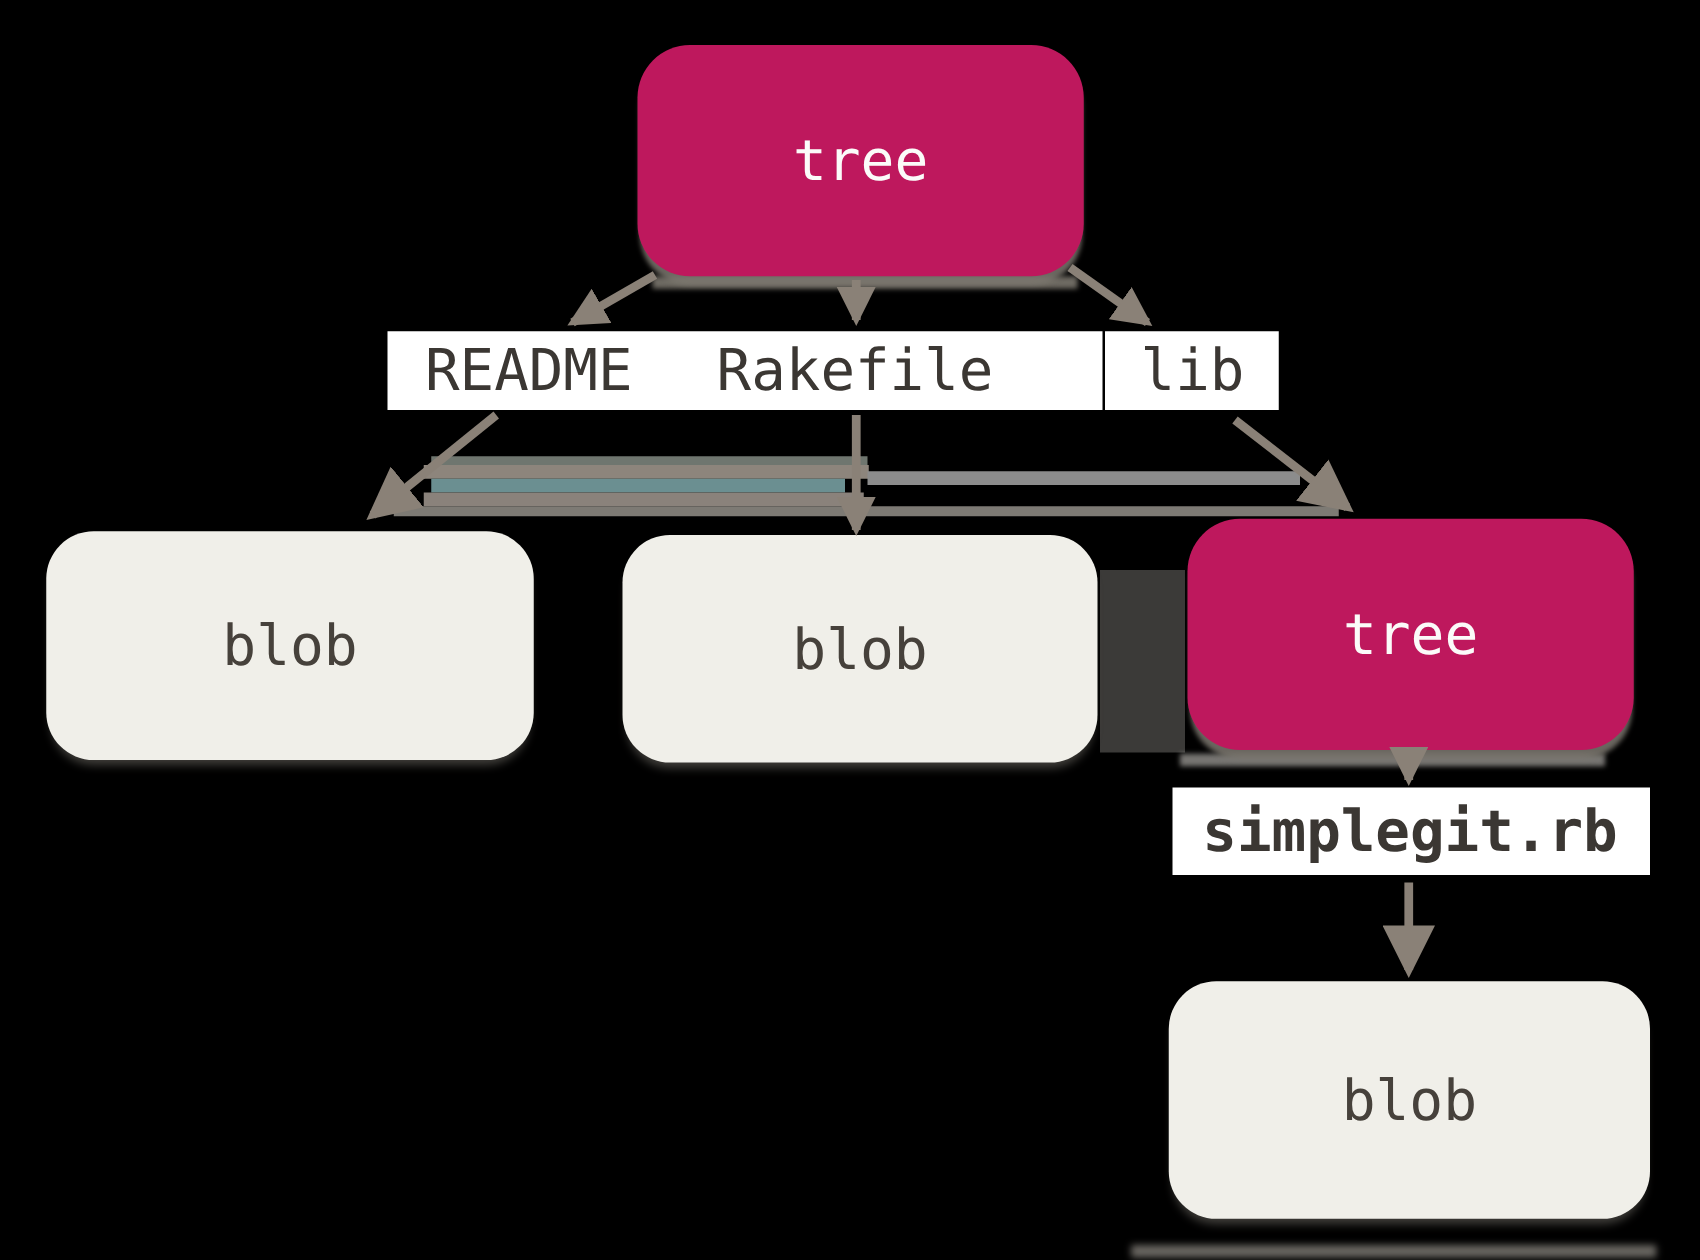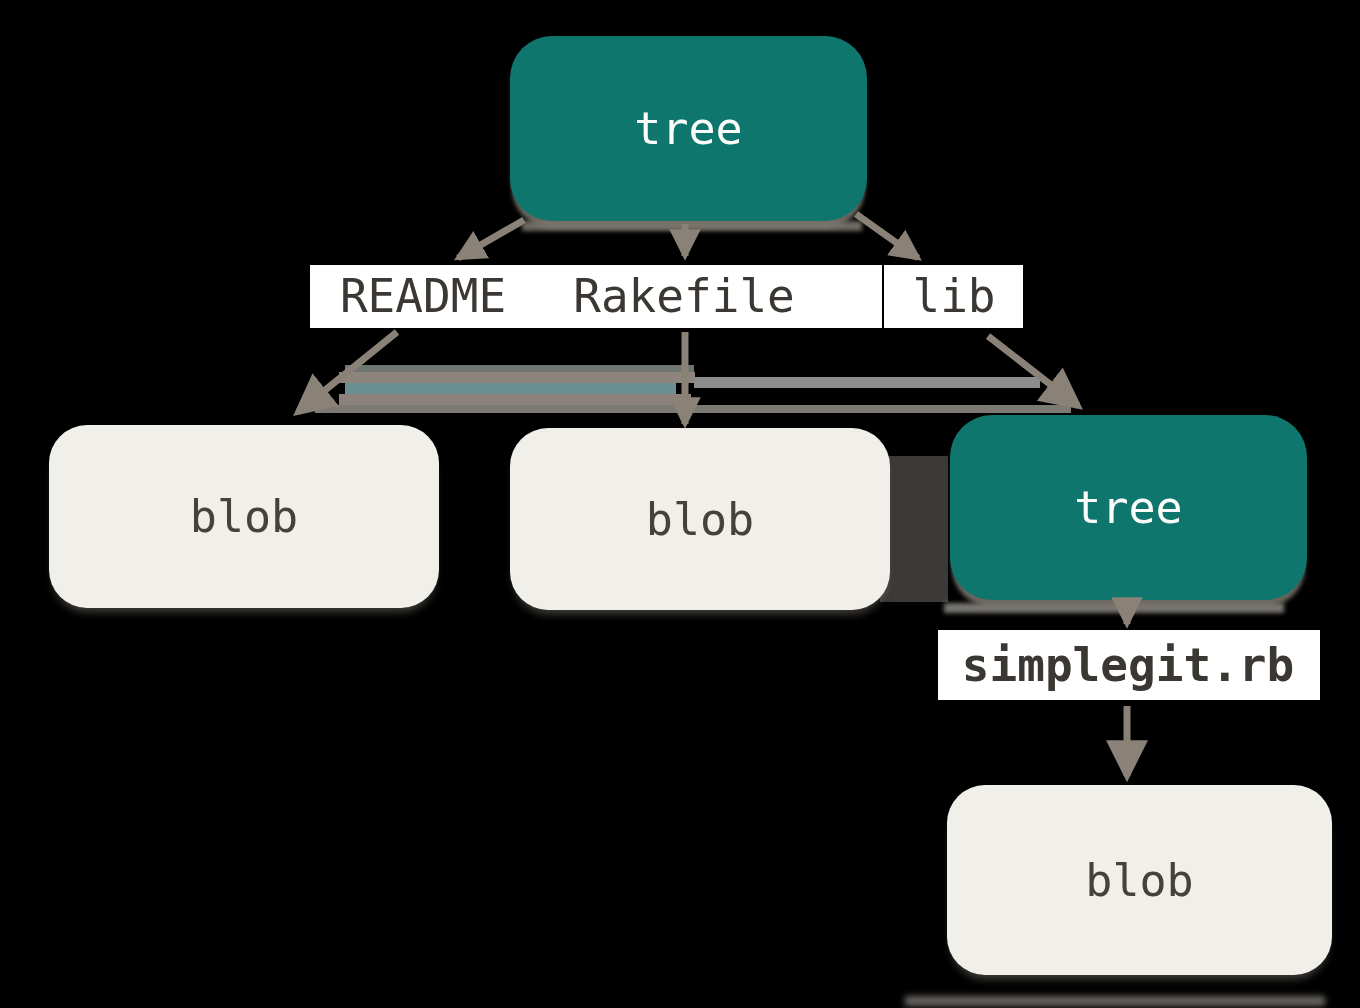--- a/index.html
+++ b/index.html
@@ -17,33 +17,32 @@
     overflow: hidden;
   }
   .node {
     position: absolute;
     display: flex;
     align-items: center;
     justify-content: center;
     z-index: 3;
   }
   .node.tree {
-    background: #0f766e;
+    background: #be185d;
     border-radius: 42px;
     color: #fbfbf9;
     font-size: 45px;
     box-shadow: 0 9px 4px -2px rgba(125,120,112,0.85);
   }
   .node.blob {
     background: #f0efe9;
     border-radius: 38px;
     color: #46413b;
     font-size: 45px;
     box-shadow: 0 8px 8px -4px rgba(130,125,117,0.5);
-    margin-left: 12px;
   }
   .label-strip {
     position: absolute;
     background: #ffffff;
     z-index: 4;
   }
   .label-strip .edge-label {
     position: absolute;
     top: 0;
     transform: translateX(-50%);

